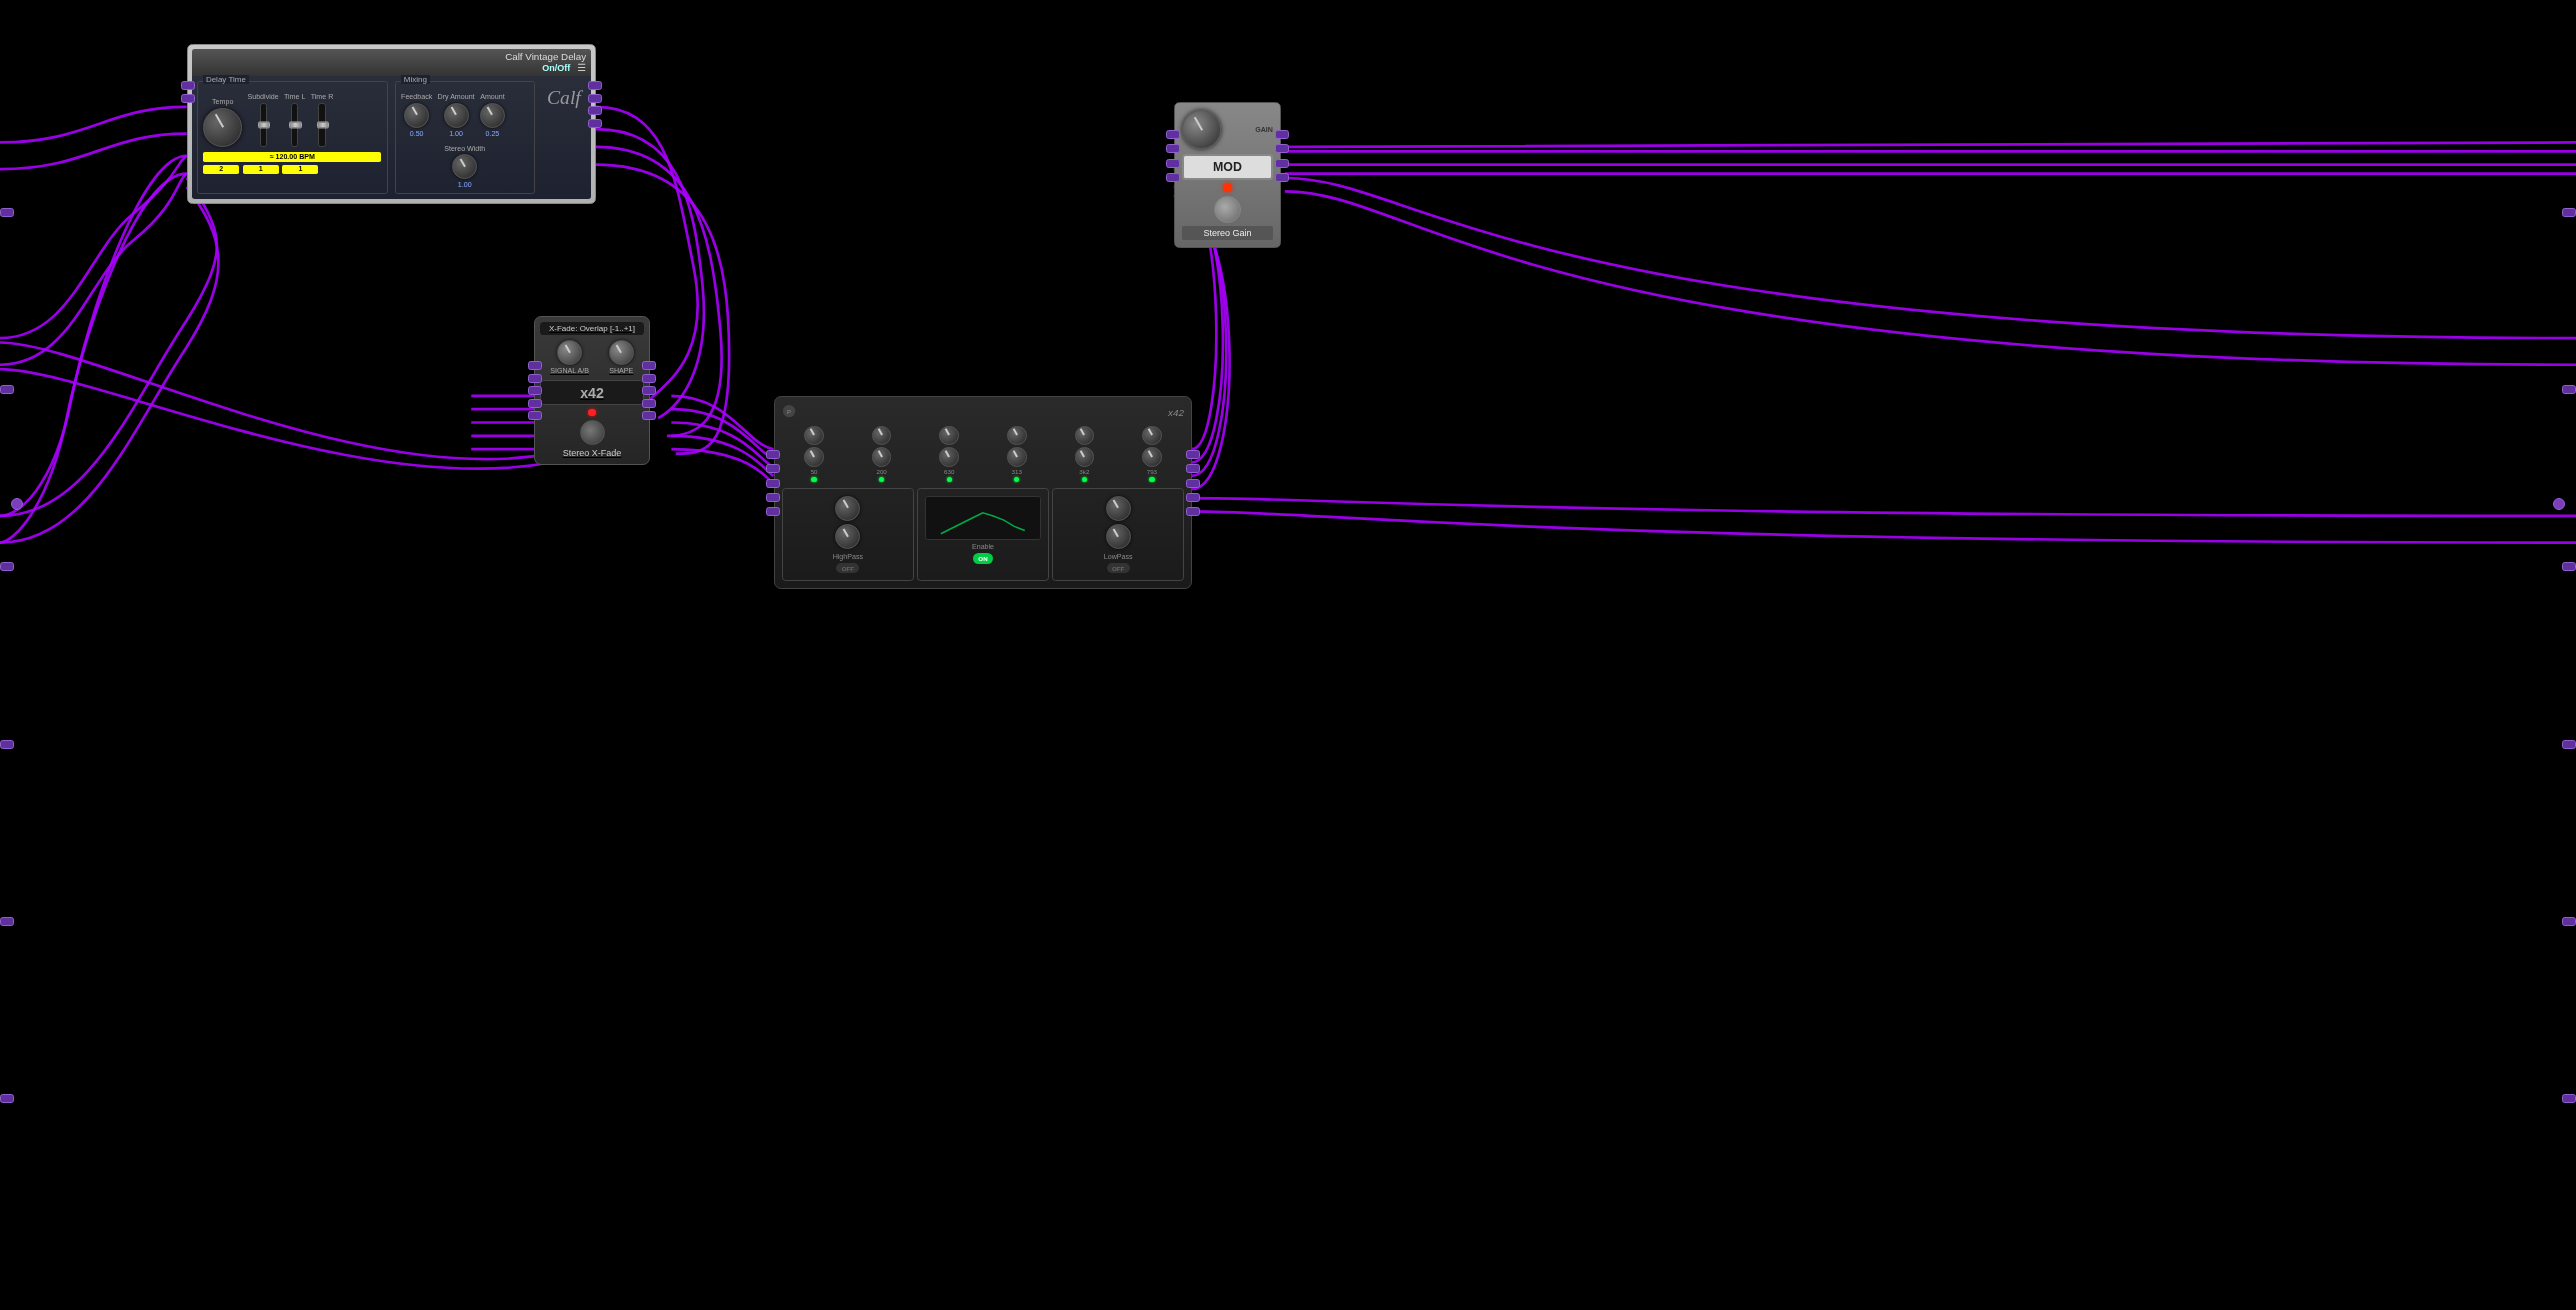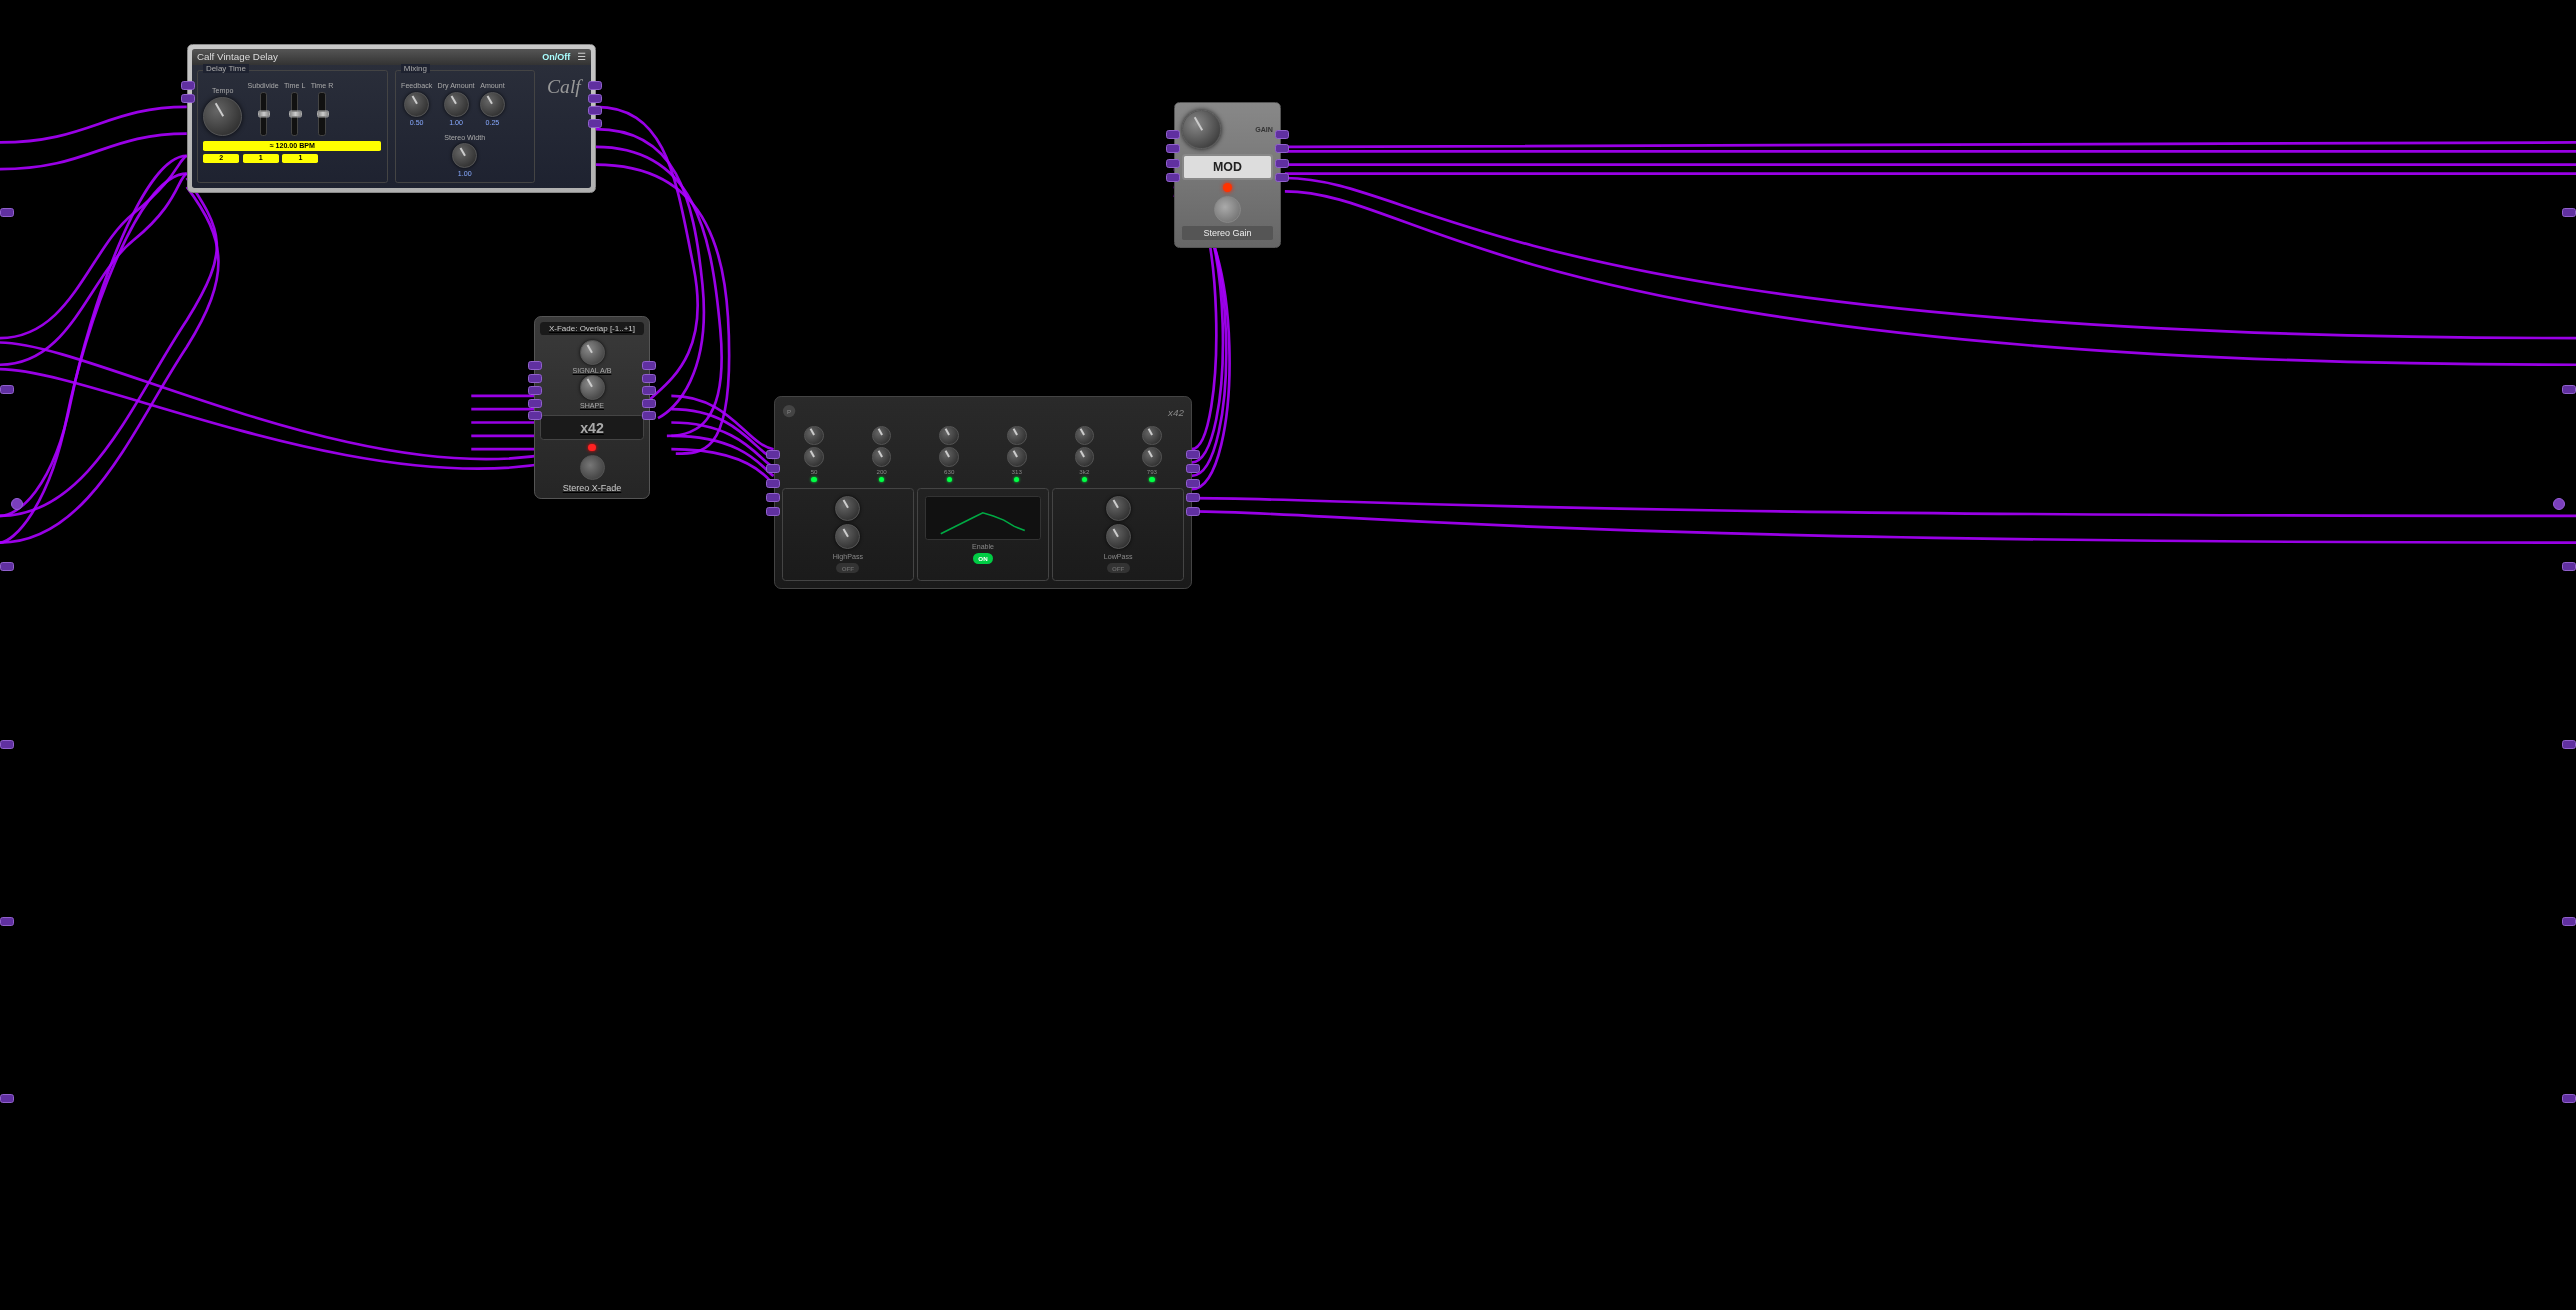--- a/index.html
+++ b/index.html
@@ -37,22 +37,23 @@
       border-radius: 5.3px;
       padding: 3.6px;
     }
     #calf-delay .plugin-titlebar {
       background: linear-gradient(180deg, #555 0%, #333 100%);
       color: #ddd;
       font-size: 9.8px;
       padding: 2.7px 5.3px;
       display: flex;
       justify-content: space-between;
-      align-items: center;
+      align-items: flex-end;
       border-radius: 2.7px 2.7px 0 0;
+      flex-direction: column;
     }
     #calf-delay .plugin-body {
       background: linear-gradient(180deg, #2a2e3a 0%, #1e2230 100%);
       border-radius: 0 0 2.7px 2.7px;
       padding: 5.3px;
       display: flex;
       gap: 7.1px;
     }
     .section-box {
       border: 0.9px solid #444;
@@ -189,21 +190,20 @@
       font-size: 8px;
       padding: 1.8px 4.4px;
       border-radius: 3.6px;
       text-align: center;
       margin-bottom: 3.6px;
     }
     #xfade .xfade-knobs {
       display: flex;
       justify-content: space-around;
       margin: 5.3px 0;
-      flex-direction: column;
     }
     #xfade .logo-badge {
       background: #1a1a1a;
       color: #aaa;
       font-size: 14.2px;
       font-weight: bold;
       text-align: center;
       padding: 3.6px;
       border-radius: 3.6px;
       border: 0.9px solid #444;

